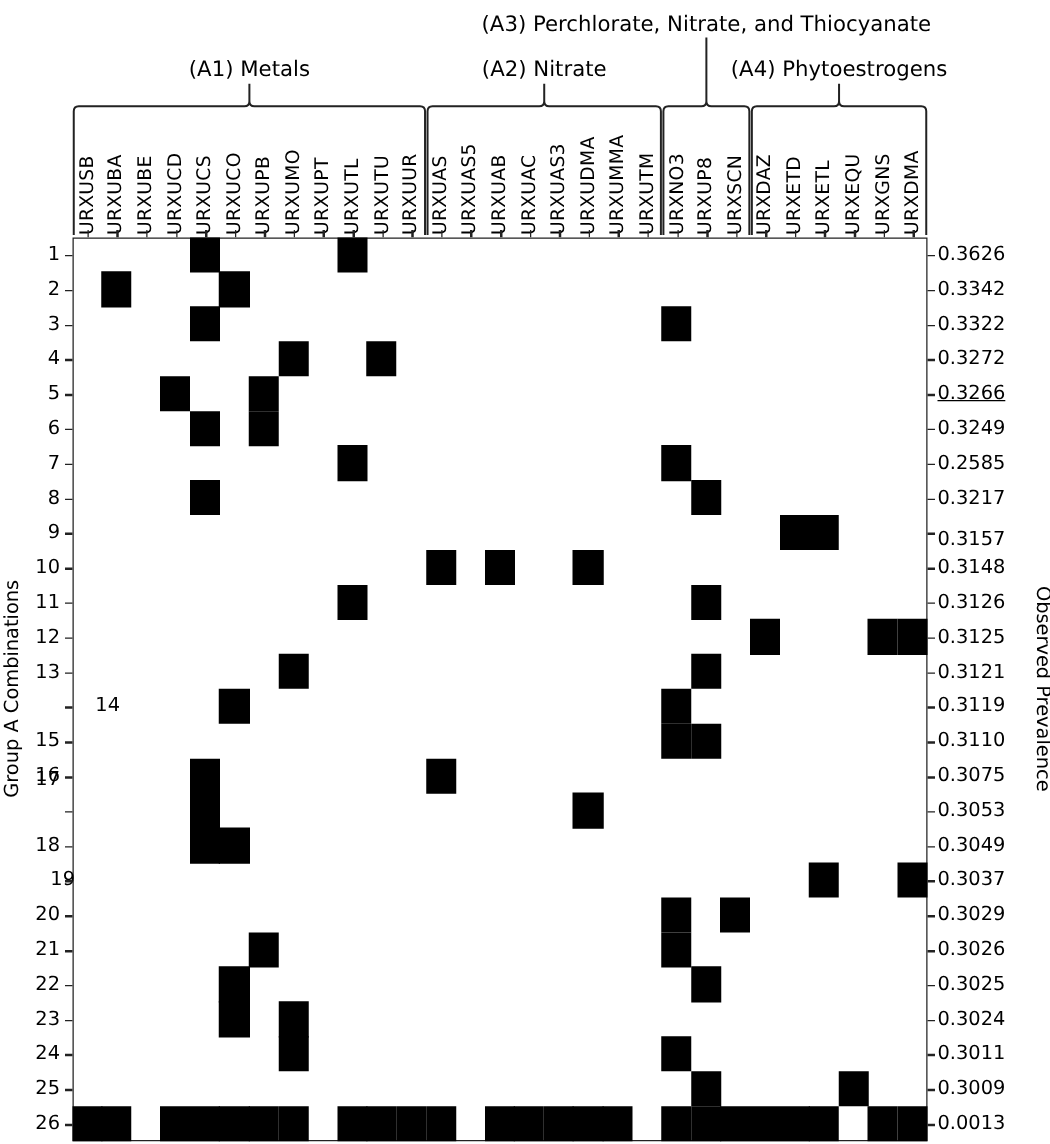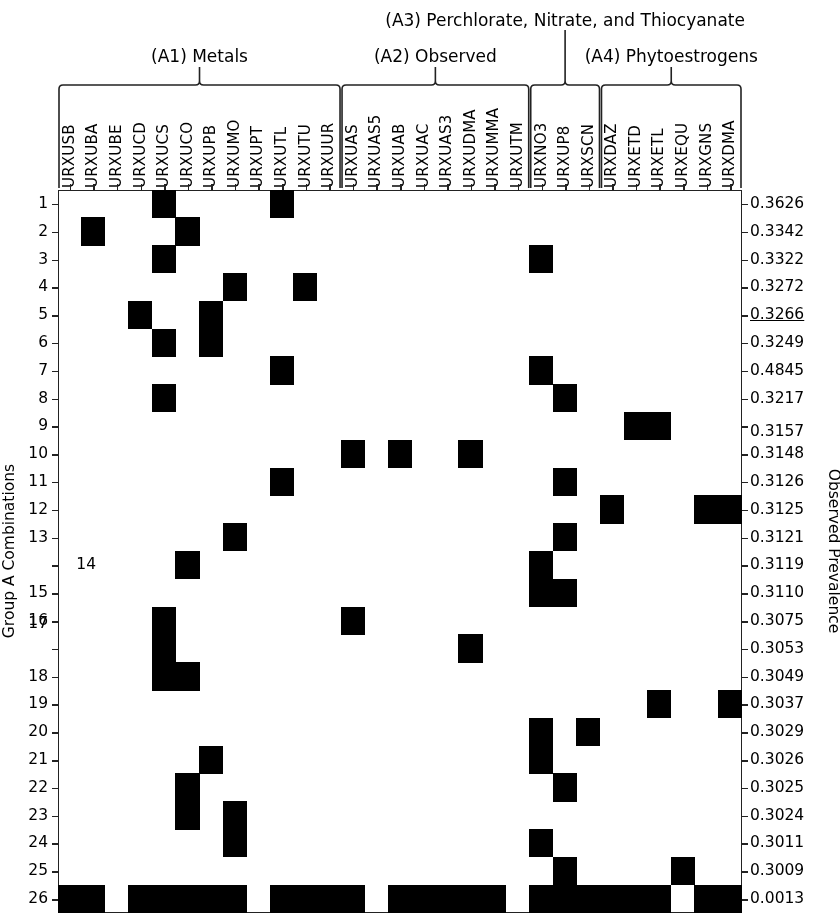--- a/index.html
+++ b/index.html
@@ -23,21 +23,21 @@
 
 <div id="chart">
   <svg id="brackets" width="840" height="915">
       <path d="M59 188 L59 89 Q59 85 63 85 L195.51724137931035 85 Q199.51724137931035 85 199.51724137931035 81 L199.51724137931035 67 M199.51724137931035 81 Q199.51724137931035 85 203.51724137931035 85 L336.0344827586207 85 Q340.0344827586207 85 340.0344827586207 89 L340.0344827586207 188" stroke="#222" stroke-width="1.6" fill="none"></path>
       <path d="M342.0344827586207 188 L342.0344827586207 89 Q342.0344827586207 85 346.0344827586207 85 L431.37931034482756 85 Q435.37931034482756 85 435.37931034482756 81 L435.37931034482756 67 M435.37931034482756 81 Q435.37931034482756 85 439.37931034482756 85 L524.7241379310344 85 Q528.7241379310344 85 528.7241379310344 89 L528.7241379310344 188" stroke="#222" stroke-width="1.6" fill="none"></path>
       <path d="M530.7241379310344 188 L530.7241379310344 89 Q530.7241379310344 85 534.7241379310344 85 L561.1034482758621 85 Q565.1034482758621 85 565.1034482758621 81 L565.1034482758621 30 M565.1034482758621 81 Q565.1034482758621 85 569.1034482758621 85 L595.4827586206897 85 Q599.4827586206897 85 599.4827586206897 89 L599.4827586206897 188" stroke="#222" stroke-width="1.6" fill="none"></path>
       <path d="M601.4827586206897 188 L601.4827586206897 89 Q601.4827586206897 85 605.4827586206897 85 L667.2413793103449 85 Q671.2413793103449 85 671.2413793103449 81 L671.2413793103449 67 M671.2413793103449 81 Q671.2413793103449 85 675.2413793103449 85 L737 85 Q741 85 741 89 L741 188" stroke="#222" stroke-width="1.6" fill="none"></path>
     </svg>
   <div id="groupTitles">
       <div class="groupTitle" style="left: 199.517px; top: 46px;">(A1) Metals</div>
-      <div class="groupTitle" style="left: 435.379px; top: 46px;">(A2) Observed</div>
+      <div class="groupTitle" style="left: 435.379px; top: 46px;">(A2) Nitrate</div>
       <div class="groupTitle" style="left: 565.103px; top: 10px;">(A3) Perchlorate, Nitrate, and Thiocyanate</div>
       <div class="groupTitle" style="left: 671.241px; top: 46px;">(A4) Phytoestrogens</div>
     </div>
   <div id="colLabels">
       <div class="colLabel" style="left: 58px;">
         <span style="transform: rotate(-90deg); transform-origin: left bottom; left: 19.7931px; bottom: 0px;">URXUSB</span>
       </div>
       <div class="colLabel" style="left: 81.5862px;">
         <span style="transform: rotate(-90deg); transform-origin: left bottom; left: 19.7931px; bottom: 0px;">URXUBA</span>
       </div>
@@ -262,21 +262,21 @@
       <div class="rowLabel" style="top: 555.404px; padding-left: 48px;">14</div>
       <div class="rowTick" style="top: 565.404px;"></div>
       <div class="rowLabel" style="top: 583.212px;">15</div>
       <div class="rowTick" style="top: 593.212px;"></div>
       <div class="rowLabel" style="top: 611.019px;">16</div>
       <div class="rowTick" style="top: 621.019px;"></div>
       <div class="rowLabel" style="top: 614px;">17</div>
       <div class="rowTick" style="top: 648.827px;"></div>
       <div class="rowLabel" style="top: 666.635px;">18</div>
       <div class="rowTick" style="top: 676.635px;"></div>
-      <div class="rowLabel" style="top: 694.442px;">19</div>
+      <div class="rowLabel" style="top: 694.442px; margin-left: 12px;">19</div>
       <div class="rowTick" style="top: 704.442px;"></div>
       <div class="rowLabel" style="top: 722.25px;">20</div>
       <div class="rowTick" style="top: 732.25px;"></div>
       <div class="rowLabel" style="top: 750.058px;">21</div>
       <div class="rowTick" style="top: 760.058px;"></div>
       <div class="rowLabel" style="top: 777.865px;">22</div>
       <div class="rowTick" style="top: 787.865px;"></div>
       <div class="rowLabel" style="top: 805.673px;">23</div>
       <div class="rowTick" style="top: 815.673px;"></div>
       <div class="rowLabel" style="top: 833.481px;">24</div>
@@ -292,21 +292,21 @@
       <div class="valLabel" style="top: 221.712px;">0.3342</div>
       <div class="valTick" style="top: 231.712px;"></div>
       <div class="valLabel" style="top: 249.519px;">0.3322</div>
       <div class="valTick" style="top: 259.519px;"></div>
       <div class="valLabel" style="top: 277.327px;">0.3272</div>
       <div class="valTick" style="top: 287.327px;"></div>
       <div class="valLabel" style="top: 305.135px; text-decoration: underline;">0.3266</div>
       <div class="valTick" style="top: 315.135px;"></div>
       <div class="valLabel" style="top: 332.942px;">0.3249</div>
       <div class="valTick" style="top: 342.942px;"></div>
-      <div class="valLabel" style="top: 360.75px;">0.4845</div>
+      <div class="valLabel" style="top: 360.75px;">0.2585</div>
       <div class="valTick" style="top: 370.75px;"></div>
       <div class="valLabel" style="top: 388.558px;">0.3217</div>
       <div class="valTick" style="top: 398.558px;"></div>
       <div class="valLabel" style="top: 422px;">0.3157</div>
       <div class="valTick" style="top: 426.365px;"></div>
       <div class="valLabel" style="top: 444.173px;">0.3148</div>
       <div class="valTick" style="top: 454.173px;"></div>
       <div class="valLabel" style="top: 471.981px;">0.3126</div>
       <div class="valTick" style="top: 481.981px;"></div>
       <div class="valLabel" style="top: 499.788px;">0.3125</div>

